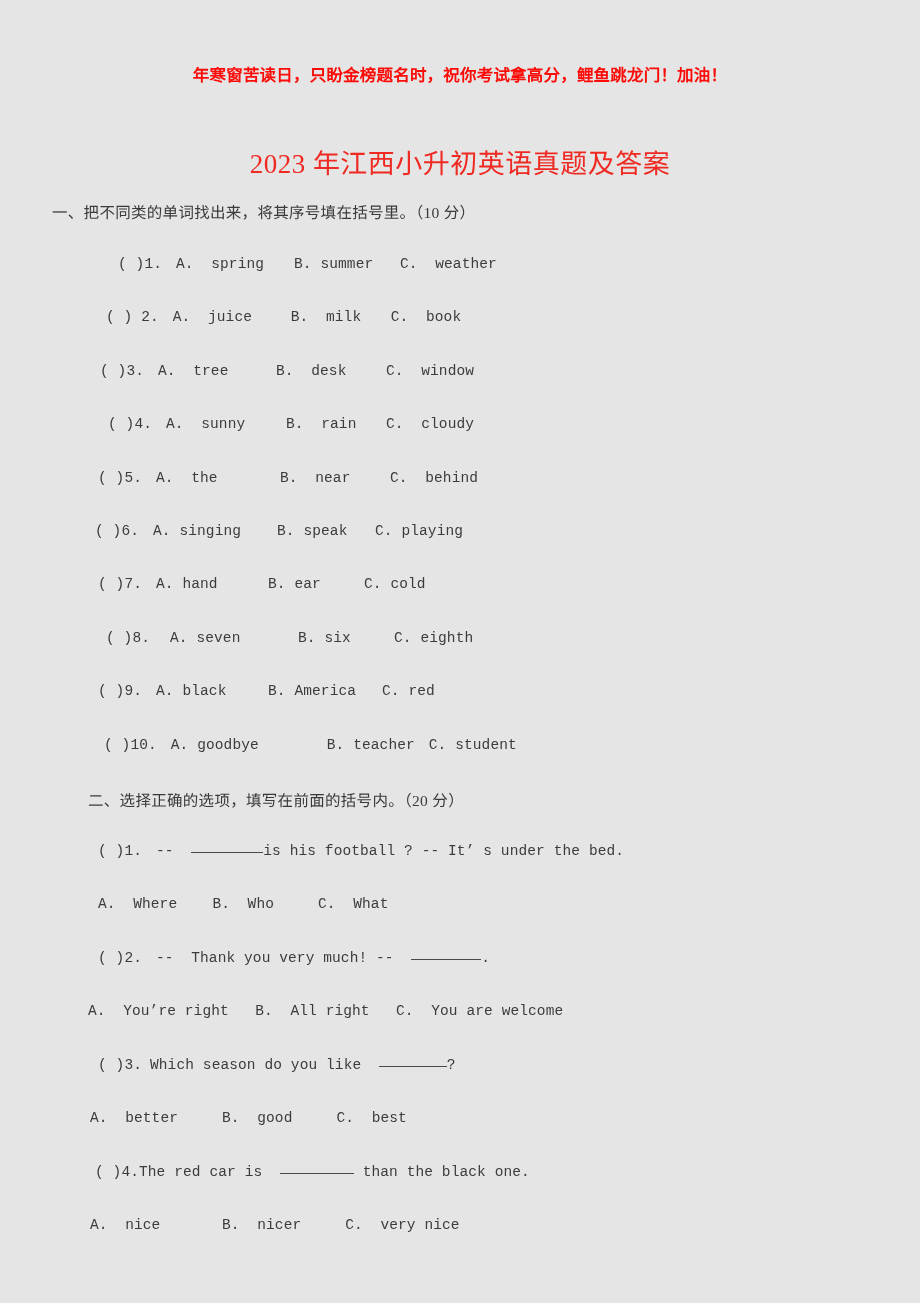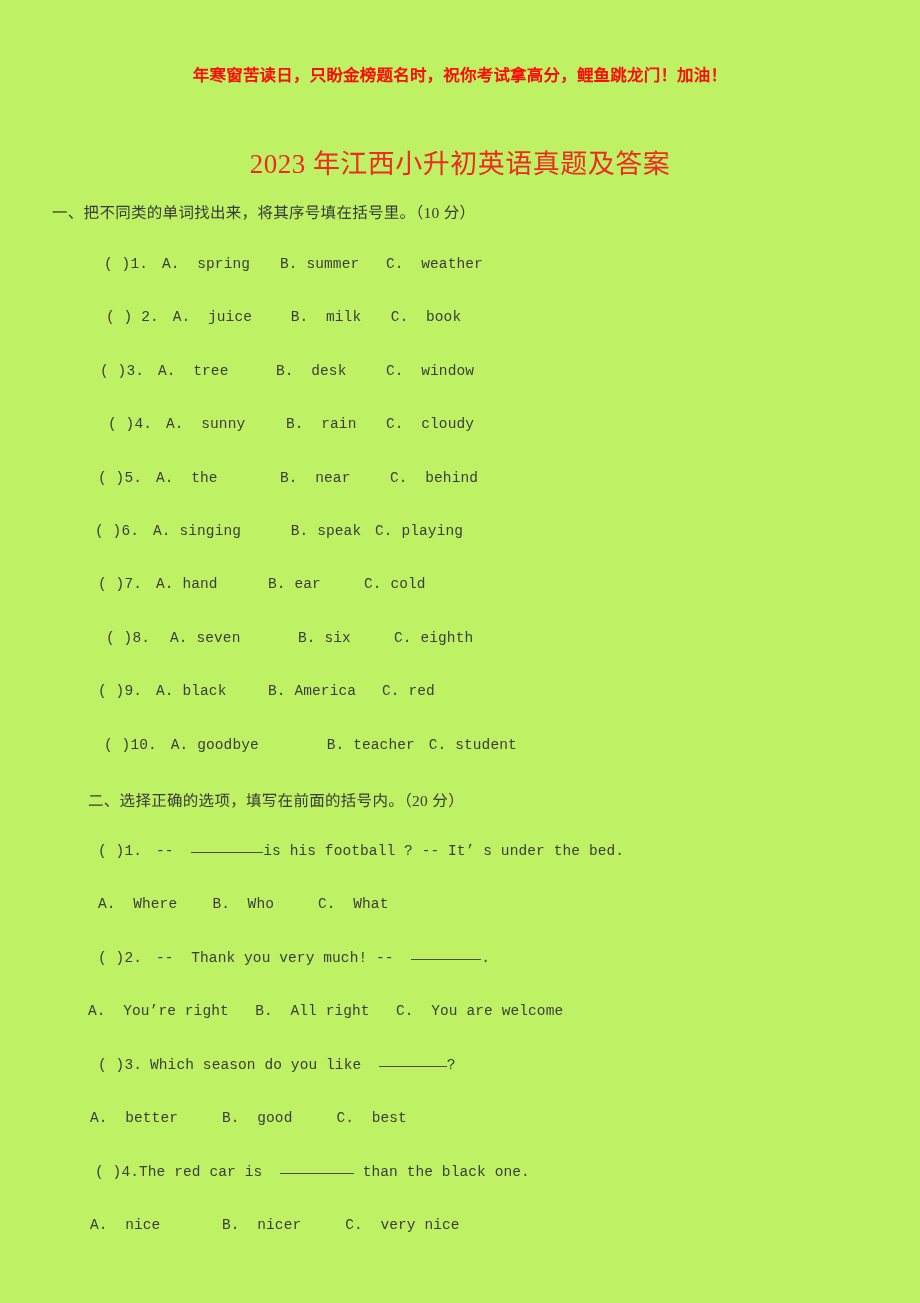--- a/index.html
+++ b/index.html
@@ -15,21 +15,21 @@
     overflow: hidden;
     font-family: "Liberation Serif", "DejaVu Serif", serif;
     color: #333333;
     -webkit-font-smoothing: antialiased;
   }
 
   .page {
     position: relative;
     width: 920px;
     height: 1303px;
-    background: #bef264;
+    background: #e5e5e5;
     box-sizing: border-box;
   }
 
   
   .banner {
     position: absolute;
     left: 0;
     top: 62px;
     width: 920px;
     text-align: center;
@@ -100,31 +100,31 @@
 <div class="page">
 
   <div class="banner">年寒窗苦读日，只盼金榜题名时，祝你考试拿高分，鲤鱼跳龙门！加油！</div>
 
   <h1 class="doc-title">2023 年江西小升初英语真题及答案</h1>
 
   <div class="content">
 
     <div class="section-heading" style="left:52px; top:200px;">一、把不同类的单词找出来，将其序号填在括号里。（10 分）</div>
 
-    <div class="qline" style="left:104px; top:256px;"><span class="opt">( )1.</span><span class="opt" style="margin-left:14px; width:118px;">A.  spring</span><span class="opt" style="width:106px;">B. summer</span><span class="opt">C.  weather</span></div>
+    <div class="qline" style="left:118px; top:256px;"><span class="opt">( )1.</span><span class="opt" style="margin-left:14px; width:118px;">A.  spring</span><span class="opt" style="width:106px;">B. summer</span><span class="opt">C.  weather</span></div>
 
     <div class="qline" style="left:106px; top:309px;"><span class="opt">( ) 2.</span><span class="opt" style="margin-left:14px; width:118px;">A.  juice</span><span class="opt" style="width:100px;font-family:Liberation Mono, monospace;">B.  milk</span><span class="opt">C.  book</span></div>
 
     <div class="qline" style="left:100px; top:363px;"><span class="opt">( )3.</span><span class="opt" style="margin-left:14px; width:118px;">A.  tree</span><span class="opt" style="width:110px;">B.  desk</span><span class="opt">C.  window</span></div>
 
     <div class="qline" style="left:108px; top:416px;"><span class="opt">( )4.</span><span class="opt" style="margin-left:14px; width:120px;">A.  sunny</span><span class="opt" style="width:100px;">B.  rain</span><span class="opt">C.  cloudy</span></div>
 
     <div class="qline" style="left:98px; top:470px;"><span class="opt">( )5.</span><span class="opt" style="margin-left:14px; width:124px;">A.  the</span><span class="opt" style="width:110px;">B.  near</span><span class="opt">C.  behind</span></div>
 
-    <div class="qline" style="left:95px; top:523px;"><span class="opt">( )6.</span><span class="opt" style="margin-left:14px; width:124px;">A. singing</span><span class="opt" style="width:98px;text-align:center;">B. speak</span><span class="opt">C. playing</span></div>
+    <div class="qline" style="left:95px; top:523px;"><span class="opt">( )6.</span><span class="opt" style="margin-left:14px; width:124px;">A. singing</span><span class="opt" style="width:98px;">B. speak</span><span class="opt">C. playing</span></div>
 
     <div class="qline" style="left:98px; top:576px;"><span class="opt">( )7.</span><span class="opt" style="margin-left:14px; width:112px;">A. hand</span><span class="opt" style="width:96px;">B. ear</span><span class="opt">C. cold</span></div>
 
     <div class="qline" style="left:106px; top:630px;"><span class="opt">( )8.</span><span class="opt" style="margin-left:20px; width:128px;">A. seven</span><span class="opt" style="width:96px;">B. six</span><span class="opt">C. eighth</span></div>
 
     <div class="qline" style="left:98px; top:683px;"><span class="opt">( )9.</span><span class="opt" style="margin-left:14px; width:112px;">A. black</span><span class="opt" style="width:114px;">B. America</span><span class="opt">C. red</span></div>
 
     <div class="qline" style="left:104px; top:737px;"><span class="opt">( )10.</span><span class="opt" style="margin-left:14px; width:124px;">A. goodbye</span><span class="opt" style="width:102px;padding-left:32px;">B. teacher</span><span class="opt">C. student</span></div>
 
     <div class="section-heading" style="left:88px; top:788px;">二、选择正确的选项，填写在前面的括号内。（20 分）</div>

